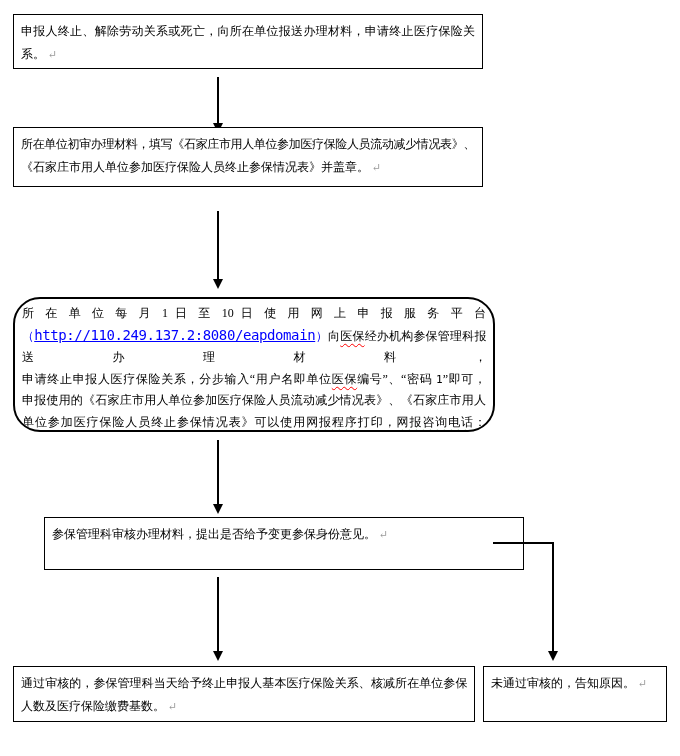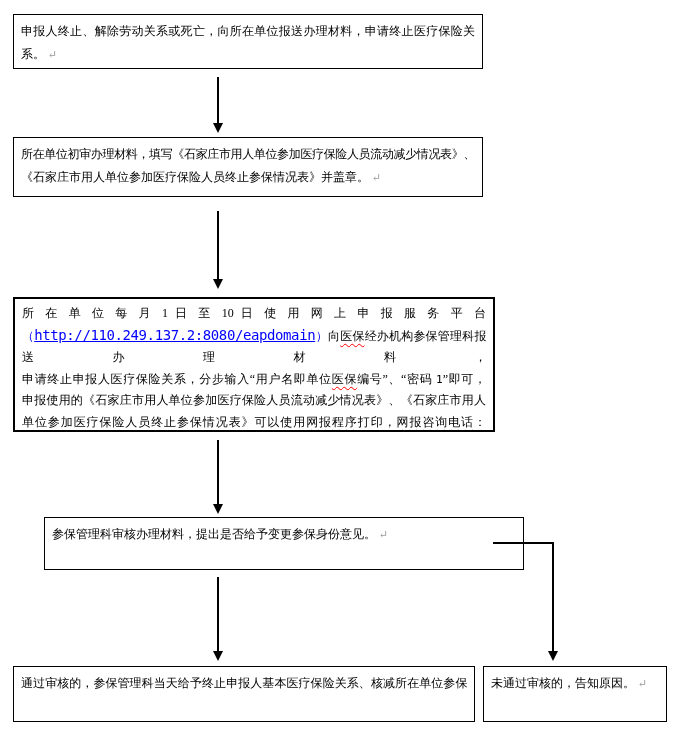--- a/index.html
+++ b/index.html
@@ -5,21 +5,21 @@
   html,body{margin:0;padding:0;background:#ffffff;}
   .canvas{
     position:relative;width:680px;height:756px;background:#ffffff;
     font-family:"Liberation Serif","DejaVu Serif",serif;color:#000;
   }
   .fbox{
     position:absolute;box-sizing:border-box;background:#ffffff;
     border:1px solid #000;font-size:12px;line-height:23px;
     padding:5px 7px 0 7px;overflow:hidden;
   }
-  .fbox.thick{border-width:2px;line-height:21.5px;padding-top:4px;}
+  .fbox.thick{border-width:2px;line-height:21.5px;padding-top:4px;border-radius:27px;}
   .tline{text-align:left;}
   .tline.j{text-align:justify;text-align-last:justify;}
   .tline.tight{letter-spacing:-0.4px;}
   .seg-plain{}
   .seg-blue{color:#0000ff;}
   .seg-link{
     color:#0000ff;text-decoration:underline;cursor:pointer;
     font-family:"DejaVu Sans Mono","Liberation Mono",monospace;font-size:14px;
   }
   .seg-mono{font-family:"DejaVu Sans Mono","Liberation Mono",monospace;font-size:11px;}
@@ -46,21 +46,21 @@
 <div class="canvas">
 
   <div class="fbox" style="left:13px;top:14px;width:470px;height:55px;">
       <div class="tline j"><span class="seg-plain">申报人终止、解除劳动关系或死亡，向所在单位报送办理材料，申请终止医疗保险关</span></div>
       <div class="tline"><span class="seg-plain">系。</span><span class="seg-pilcrow">↵</span></div>
     </div>
 
   <div class="vline" style="left:217px;top:77px;height:46px;"></div>
   <div class="ahead" style="left:213px;top:123px;"></div>
 
-  <div class="fbox" style="left:13px;top:137px;width:470px;height:60px;">
+  <div class="fbox" style="left:13px;top:127px;width:470px;height:60px;">
       <div class="tline j tight"><span class="seg-plain">所在单位初审办理材料，填写《石家庄市用人单位参加医疗保险人员流动减少情况表》、</span></div>
       <div class="tline"><span class="seg-plain">《石家庄市用人单位参加医疗保险人员终止参保情况表》并盖章。</span><span class="seg-pilcrow">↵</span></div>
     </div>
 
   <div class="vline" style="left:217px;top:211px;height:68px;"></div>
   <div class="ahead" style="left:213px;top:279px;"></div>
 
   <div class="fbox thick" style="left:13px;top:297px;width:482px;height:135px;">
       <div class="tline j"><span class="seg-plain">所 在 单 位 每 月 1 日 至 10 日 使 用 网 上 申 报 服 务 平 台</span></div>
       <div class="tline j tight"><span class="seg-blue">（</span><span class="seg-link">http://110.249.137.2:8080/eapdomain</span><span class="seg-blue">）</span><span class="seg-plain">向</span><span class="seg-redwavy">医保</span><span class="seg-plain">经办机构参保管理科报送办理材料，</span></div>
@@ -79,19 +79,20 @@
 
   <div class="vline" style="left:217px;top:577px;height:74px;"></div>
   <div class="ahead" style="left:213px;top:651px;"></div>
 
   <div class="hline" style="left:493px;top:542px;width:61px;"></div>
   <div class="vline" style="left:552px;top:542px;height:109px;"></div>
   <div class="ahead" style="left:548px;top:651px;"></div>
 
   <div class="fbox" style="left:13px;top:666px;width:462px;height:56px;">
       <div class="tline j tight"><span class="seg-plain">通过审核的，参保管理科当天给予终止申报人基本医疗保险关系、核减所在单位参保</span></div>
+      <div class="tline"><span class="seg-plain">人数及医疗保险缴费基数。</span><span class="seg-pilcrow">↵</span></div>
     </div>
 
   <div class="fbox" style="left:483px;top:666px;width:184px;height:56px;">
       <div class="tline"><span class="seg-plain">未通过审核的，告知原因。</span><span class="seg-pilcrow">↵</span></div>
     </div>
 
 </div>
 
 </body></html>

